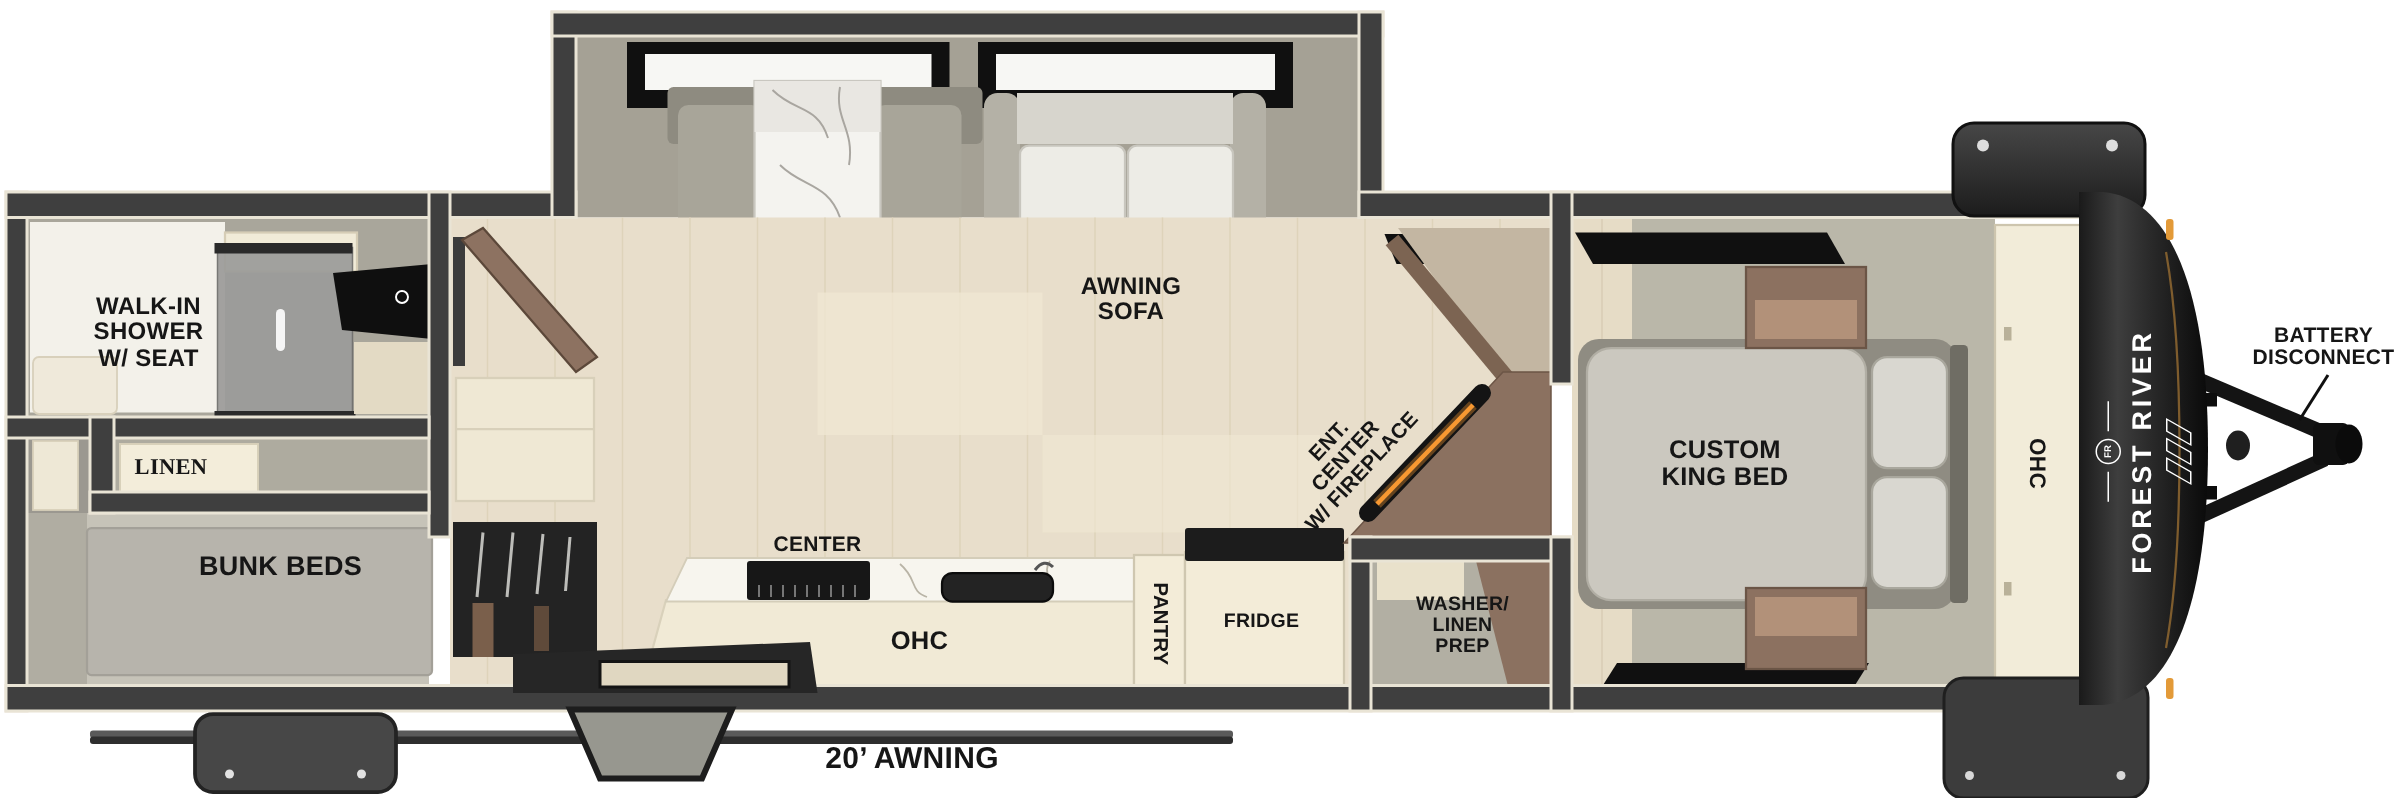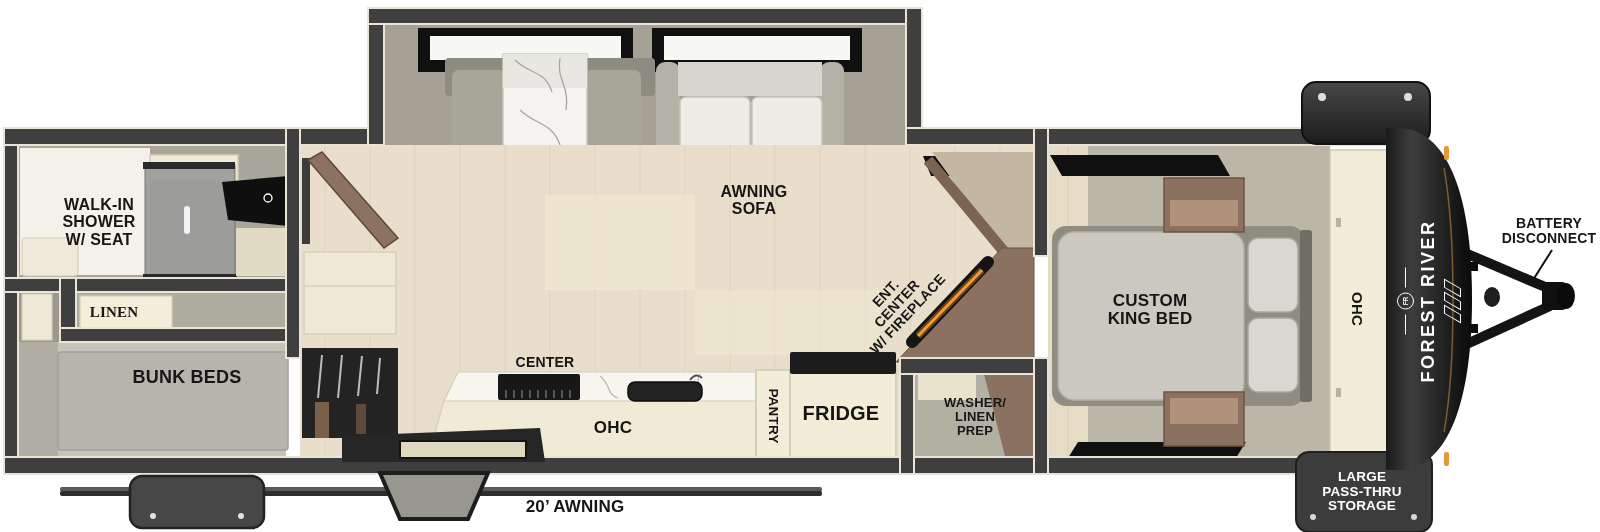--- a/index.html
+++ b/index.html
@@ -287,36 +287,33 @@
   <div class="lbl" style="left:99px;top:222px;font-size:16px;">WALK-IN
 SHOWER
 W/ SEAT</div>
   <div class="lbl" style="left:114px;top:312px;font-size:15px;font-family:Liberation Serif, serif;">LINEN</div>
   <div class="lbl" style="left:187px;top:378px;font-size:18px;">BUNK BEDS</div>
   <div class="lbl" style="left:754px;top:200px;font-size:16px;">AWNING
 SOFA</div>
   <div class="lbl" style="left:545px;top:363px;font-size:14px;">CENTER</div>
   <div class="lbl" style="left:613px;top:428px;font-size:17px;">OHC</div>
   <div class="lbl rot90" style="left:773px;top:416px;font-size:13.5px;">PANTRY</div>
-  <div class="lbl" style="left:841px;top:414px;font-size:20px;">FRIDGE</div>
+  <div class="lbl" style="left:841px;top:414px;font-size:13px;">FRIDGE</div>
   <div class="lbl" id="ent-label" style="left:897px;top:304px;font-size:14px;">ENT.
 CENTER
 W/ FIREPLACE</div>
   <div class="lbl" style="left:975px;top:417px;font-size:13px;">WASHER/
 LINEN
 PREP</div>
   <div class="lbl" style="left:1150px;top:310px;font-size:17px;">CUSTOM
 KING BED</div>
   <div class="lbl rot90" style="left:1357px;top:309px;font-size:15px;">OHC</div>
   <div class="lbl" style="left:1549px;top:231px;font-size:14px;">BATTERY
 DISCONNECT</div>
-  <div class="lbl white" style="left:1362px;top:492px;font-size:13.5px;z-index:7;">LARGE
-PASS-THRU
-STORAGE</div>
-  <div class="lbl" style="left:575px;top:507px;font-size:17px;">20’ AWNING</div>
+  <div class="lbl" style="left:608px;top:507px;font-size:20px;">20’ AWNING</div>
 
   <div id="brand">
     <div class="emblem-row">
       <span class="deco-line"></span>
       <span class="emblem">FR</span>
       <span class="deco-line"></span>
     </div>
     <span class="brand-text">FOREST RIVER</span>
     <div class="slashes">
       <span class="slash"></span>

